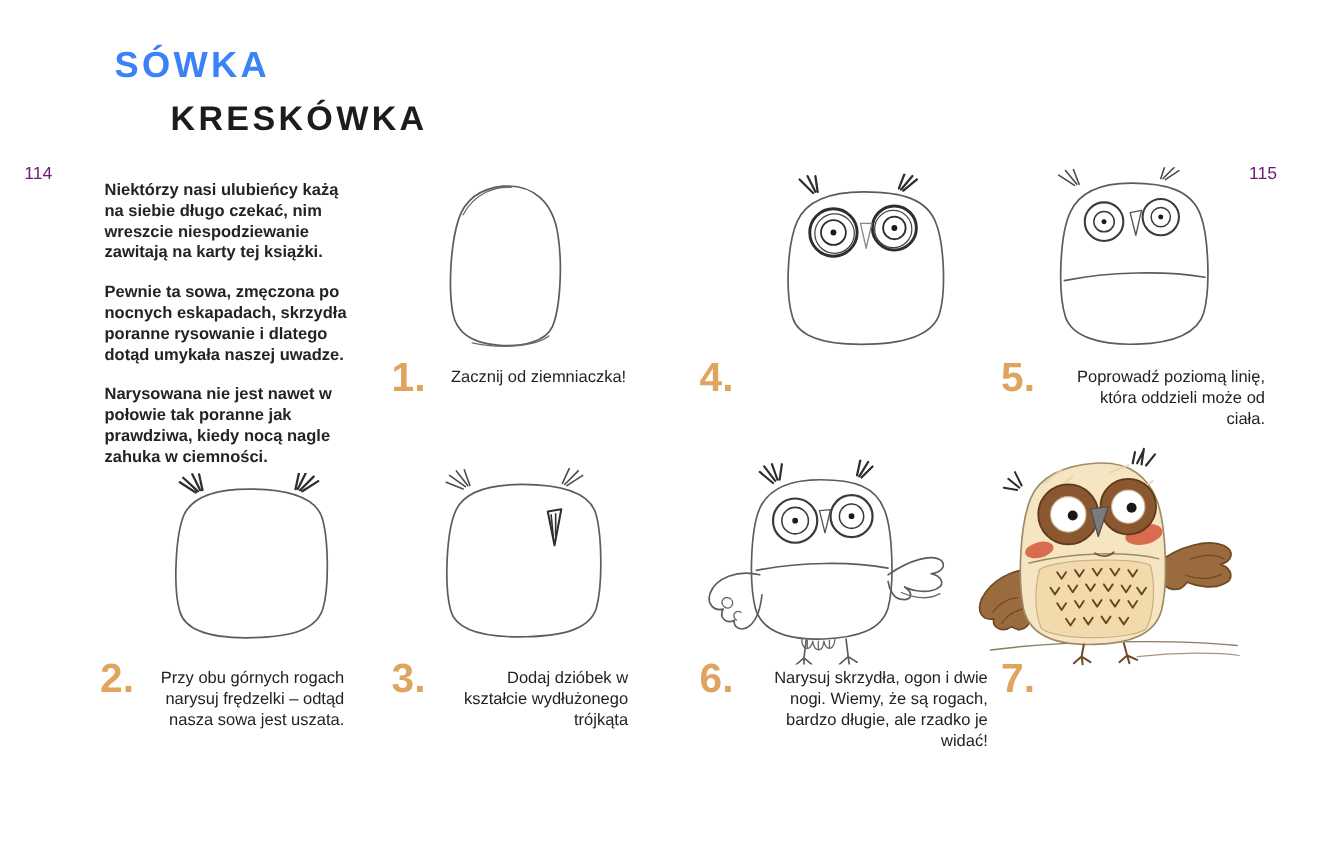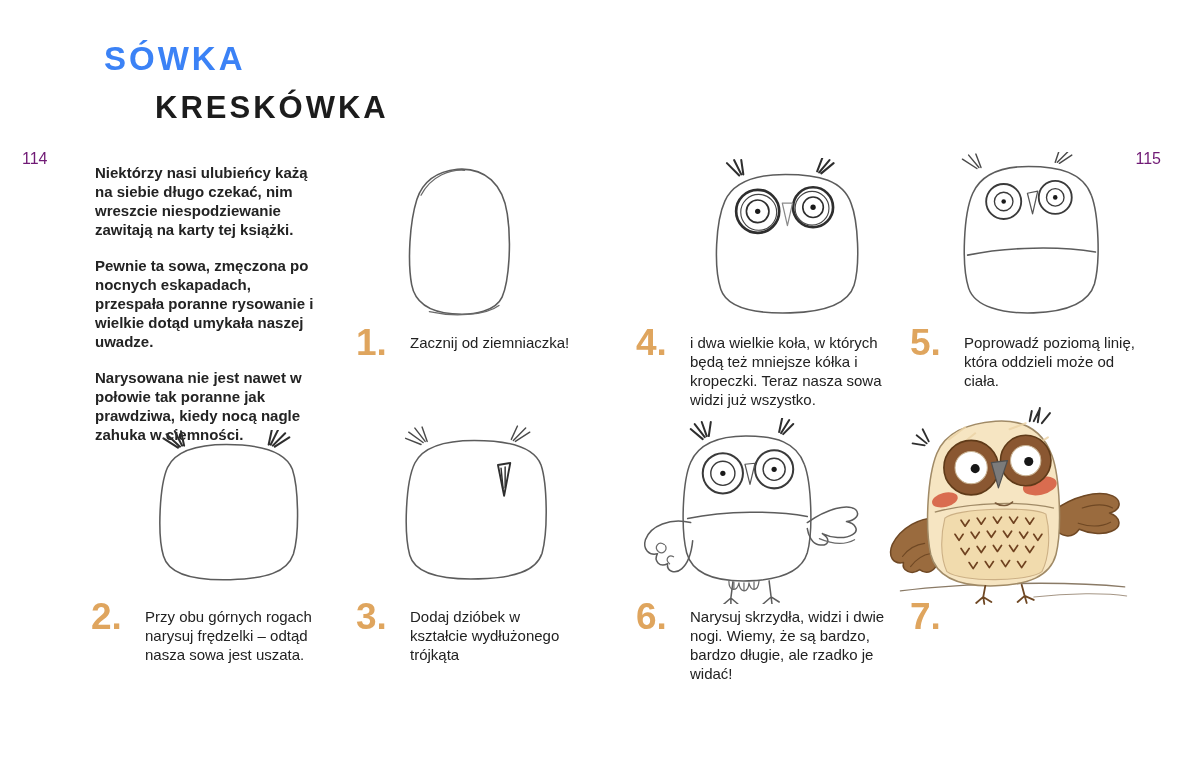--- a/index.html
+++ b/index.html
@@ -26,42 +26,42 @@
     margin:0 0 17px 0;font-size:15px;font-weight:700;line-height:19px;color:#232323;
   }
   
   .art{position:absolute;}
   .caption{position:absolute;display:flex;align-items:flex-start;}
   .step-number{
     font-size:37px;font-weight:800;color:#DFA55E;line-height:34px;
     min-width:46px;flex:0 0 auto;
   }
   .step-text{
-    font-size:15px;line-height:19px;color:#222;padding-top:7px;margin-left:8px;
+    font-size:15px;line-height:19px;color:#222;padding-top:7px;margin-left:8px;text-align:right;
   }
   svg{display:block;}
   .sk{stroke:#5c5c5c;stroke-width:1.5;fill:none;stroke-linecap:round;stroke-linejoin:round;}
   .sk2{stroke:#6a6a6a;stroke-width:1.2;fill:none;stroke-linecap:round;}
   .tuft{stroke:#2e2e2e;stroke-width:2;fill:none;stroke-linecap:round;}
   .tuftl{stroke:#4a4a4a;stroke-width:1.4;fill:none;stroke-linecap:round;}
 </style>
 </head>
 <body>
 
 <div class="page">
 
   <h1 class="title-main">SÓWKA</h1>
   <h2 class="title-sub">KRESKÓWKA</h2>
 
   <div class="pagenum left">114</div>
   <div class="pagenum right">115</div>
 
   <div class="intro">
     <p>Niektórzy nasi ulubieńcy każą na siebie długo czekać, nim wreszcie niespodziewanie zawitają na karty tej książki.</p>
-    <p>Pewnie ta sowa, zmęczona po nocnych eskapadach, przespała poranne rysowanie i wielkie dotąd umykała naszej uwadze.</p>
+    <p>Pewnie ta sowa, zmęczona po nocnych eskapadach, skrzydła poranne rysowanie i dlatego dotąd umykała naszej uwadze.</p>
     <p>Narysowana nie jest nawet w połowie tak poranne jak prawdziwa, kiedy nocą nagle zahuka w ciemności.</p>
   </div>
 
   <svg class="art" style="left:398px;top:162px;" width="125" height="158" viewBox="0 0 120 152">
     <path class="sk" d="M57 7 C38 9 24 18 18 36 C11 58 9 96 13 118 C16 134 28 144 52 146 C74 148 94 143 100 130 C107 114 109 76 105 50 C101 22 84 5 57 7 Z"></path>
     <path class="sk2" d="M22 32 C32 13 50 7 64 8 M30 144 C52 149 84 148 97 138"></path>
   </svg>
 
   <svg class="art" style="left:148px;top:430px;" width="165" height="155" viewBox="0 0 160 150">
     <path class="sk" d="M76 14 C48 14 27 20 19 36 C11 54 9 102 15 122 C20 140 45 146 80 145 C114 144 135 138 141 120 C147 100 146 56 140 38 C133 20 108 14 76 14 Z"></path>
@@ -175,40 +175,39 @@
     <path d="M138 178 L141 189 M141 189 l-7 6 M141 189 l2 7 M141 189 l9 4" stroke="#6F4824" stroke-width="1.8" fill="none" stroke-linecap="round"></path>
   </svg>
 
   <div class="caption" style="left:356px;top:326px;width:235px;">
     <span class="step-number">1.</span>
     <span class="step-text">Zacznij od ziemniaczka!</span>
   </div>
 
   <div class="caption" style="left:636px;top:326px;width:252px;">
     <span class="step-number">4.</span>
-    <span class="step-text">i dwa wielkie koła, w których będą też mniejsze kółka i kropeczki. Teraz nasza sowa widzi już wszystko.</span>
   </div>
 
   <div class="caption" style="left:910px;top:326px;width:240px;">
     <span class="step-number">5.</span>
     <span class="step-text">Poprowadź poziomą linię, która oddzieli może od ciała.</span>
   </div>
 
   <div class="caption" style="left:91px;top:600px;width:222px;">
     <span class="step-number">2.</span>
     <span class="step-text">Przy obu górnych rogach narysuj frędzelki – odtąd nasza sowa jest uszata.</span>
   </div>
 
   <div class="caption" style="left:356px;top:600px;width:215px;">
     <span class="step-number">3.</span>
     <span class="step-text">Dodaj dzióbek w kształcie wydłużonego trójkąta</span>
   </div>
 
   <div class="caption" style="left:636px;top:600px;width:262px;">
     <span class="step-number">6.</span>
-    <span class="step-text">Narysuj skrzydła, widzi i dwie nogi. Wiemy, że są bardzo, bardzo długie, ale rzadko je widać!</span>
+    <span class="step-text">Narysuj skrzydła, ogon i dwie nogi. Wiemy, że są rogach, bardzo długie, ale rzadko je widać!</span>
   </div>
 
   <div class="caption" style="left:910px;top:600px;width:258px;">
     <span class="step-number">7.</span>
   </div>
 
 </div>
 
 </body></html>

